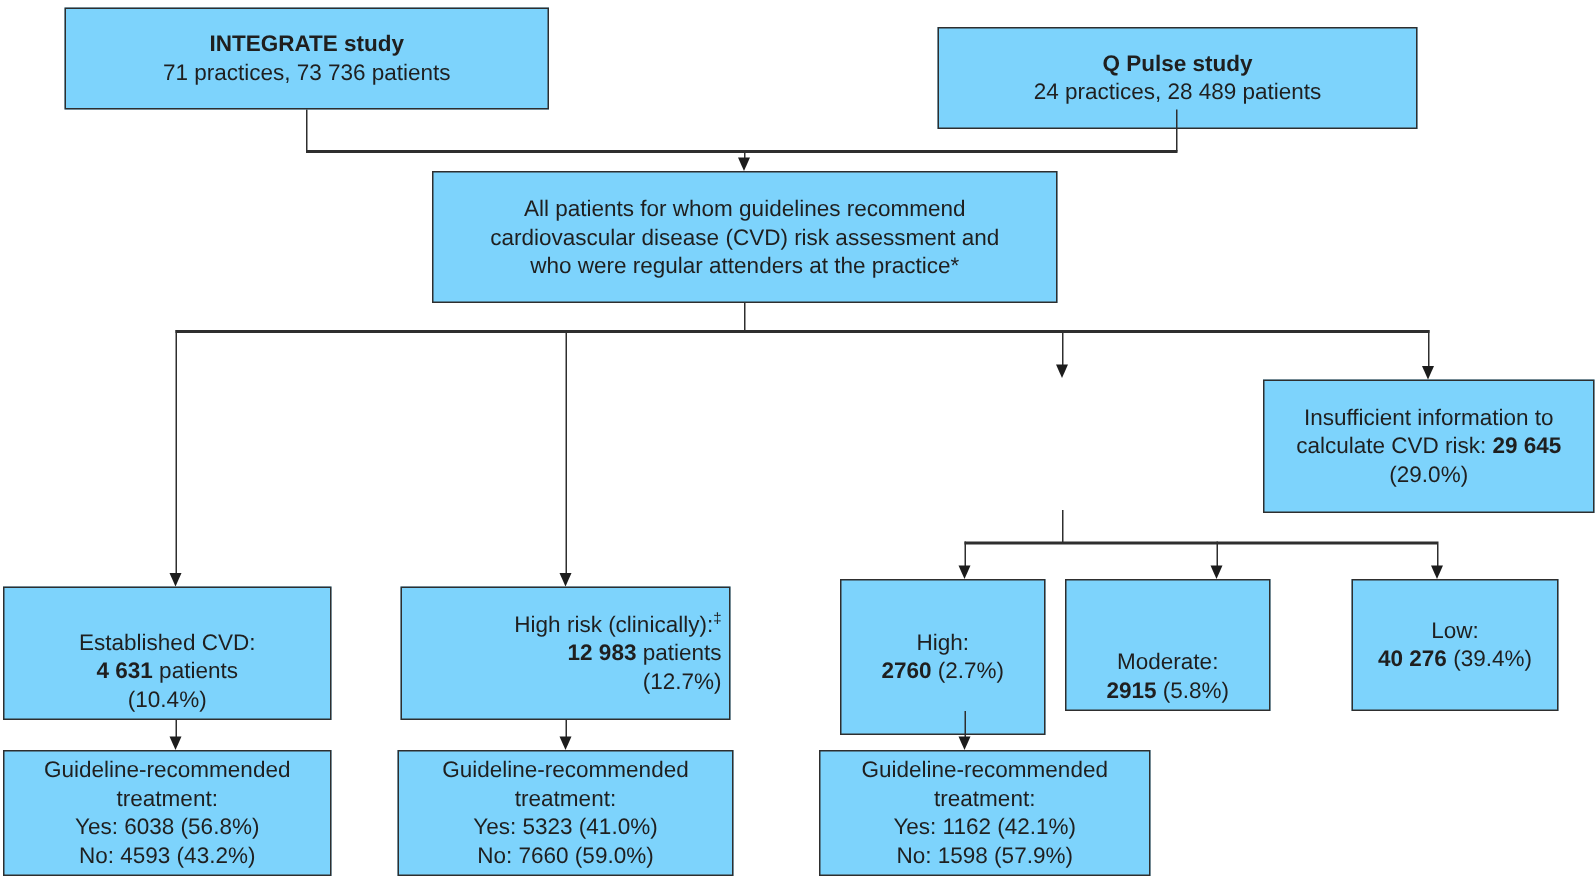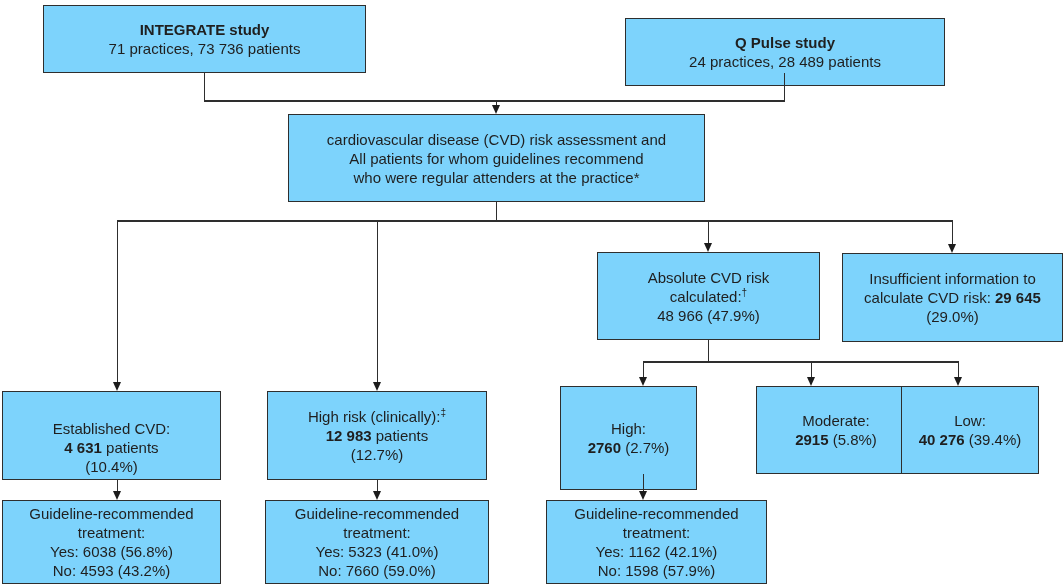--- a/index.html
+++ b/index.html
@@ -39,23 +39,23 @@
     border-right:4.5px solid transparent;
     border-top:9px solid #1c1c1c;
   }
   
   .b-integrate   { left:43px;  top:5px;   width:323px; height:68px; }
   .b-qpulse      { left:625px; top:18px;   width:320px; height:68px; }
   .b-included    { left:288px; top:114px; width:417px; height:88px; }
   .b-absolute    { left:597px; top:252px; width:223px; height:88px; }
   .b-insufficient{ left:842px; top:253px; width:221px; height:89px; }
   .b-established { left:2px;   top:391px; width:219px; height:89px;justify-content:flex-end; }
-  .b-highrisk    { left:267px; top:391px; width:220px; height:89px; }
+  .b-highrisk    { left:267px; top:391px; width:220px; height:89px;align-items:flex-end; }
   .b-high        { left:560px; top:386px; width:137px; height:104px; }
-  .b-moderate    { left:756px; top:386px; width:160px; height:88px; }
+  .b-moderate    { left:710px; top:386px; width:137px; height:88px;justify-content:flex-end; }
   .b-low         { left:901px; top:386px; width:138px; height:88px; }
   .b-g1          { left:2px;   top:500px; width:219px; height:84px; }
   .b-g2          { left:265px; top:500px; width:224px; height:84px; }
   .b-g3          { left:546px; top:500px; width:221px; height:84px; }
 </style>
 </head>
 <body>
 
 <div class="canvas">
 
@@ -63,30 +63,25 @@
     <div class="bold">INTEGRATE study</div>
     <div>71 practices, 73 736 patients</div>
   </div>
 
   <div class="box b-qpulse">
     <div class="bold">Q Pulse study</div>
     <div>24 practices, 28 489 patients</div>
   </div>
 
   <div class="box b-included">
+    <div>All patients for whom guidelines recommend</div>
     <div>cardiovascular disease (CVD) risk assessment and</div>
-    <div>All patients for whom guidelines recommend</div>
     <div>who were regular attenders at the practice*</div>
   </div>
 
-  <div class="box b-absolute">
-    <div>Absolute CVD risk</div>
-    <div><span>calculated:</span><sup>†</sup></div>
-    <div>48 966 (47.9%)</div>
-  </div>
 
   <div class="box b-insufficient">
     <div>Insufficient information to</div>
     <div><span>calculate CVD risk:</span> <strong>29 645</strong></div>
     <div>(29.0%)</div>
   </div>
 
   <div class="box b-established">
     <div>Established CVD:</div>
     <div><strong>4 631</strong> <span>patients</span></div>

